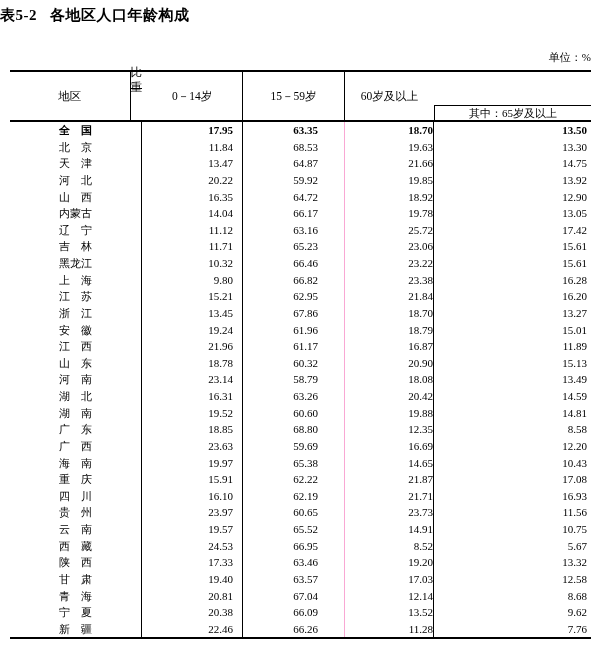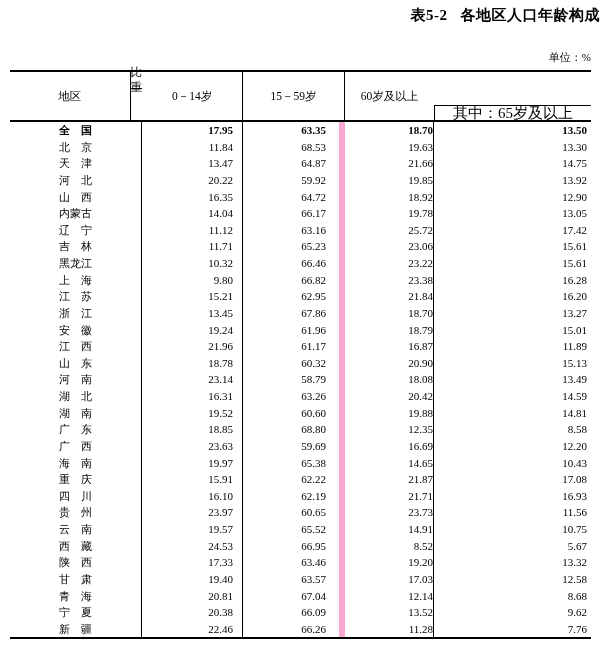--- a/index.html
+++ b/index.html
@@ -4,21 +4,21 @@
 <style>
   * { margin:0; padding:0; box-sizing:border-box; }
   html,body { background:#ffffff; }
   .page {
     position:relative; width:600px; height:665px; background:#ffffff;
     font-family:"Liberation Serif","DejaVu Serif",serif; color:#000;
     overflow:hidden;
   }
   .title {
     position:absolute; top:6px; left:0; width:100%;
-    text-align:right; font-size:15px; font-weight:bold;
+    text-align:left; font-size:15px; font-weight:bold;
     letter-spacing:0.5px;
   }
   .title .tno { margin-right:13px; }
   .unit {
     position:absolute; top:50px; right:9px; font-size:11px;
   }
   .table {
     position:absolute; left:10px; top:70px; width:581px;
     border-top:2px solid #000; border-bottom:2px solid #000;
     font-size:11px;
@@ -41,30 +41,30 @@
     display:flex; align-items:center; justify-content:center;
     font-size:11.5px;
   }
   .h-c1 { width:101px; border-right:1px solid #000; }
   .h-c2 { width:102px; border-right:1px solid #000; }
   .h-c3 { width:89px; }
   .h-c4 { width:157px; display:flex; flex-direction:column; justify-content:flex-end; }
   .h-sub {
     height:15px; border-top:1px solid #000; border-left:1px solid #000;
     display:flex; align-items:center; justify-content:center;
-    font-size:15px;
+    font-size:11px;
   }
   
   .tbody {}
   .row { display:flex; height:16.625px; line-height:16.625px; }
   .row.bold { font-weight:bold; }
   .cell { height:100%; overflow:hidden; white-space:nowrap; }
   .c0 { width:132px; border-right:1px solid #000; text-align:center; }
   .c1 { width:101px; border-right:1px solid #000; text-align:right; padding-right:9px; }
-  .c2 { width:102px; border-right:6px solid #f9a8d4; text-align:right; padding-right:13px; }
+  .c2 { width:102px; border-right:1px solid #f9a8d4; text-align:right; padding-right:26px; }
   .c3 { width:89px;  border-right:1px solid #000; text-align:right; }
   .c4 { width:157px; text-align:right; padding-right:4px; }
 </style>
 </head>
 <body>
 
 <div class="page">
 
   <div class="title">
     <span class="tno">表5-2</span><span>各地区人口年龄构成</span>

